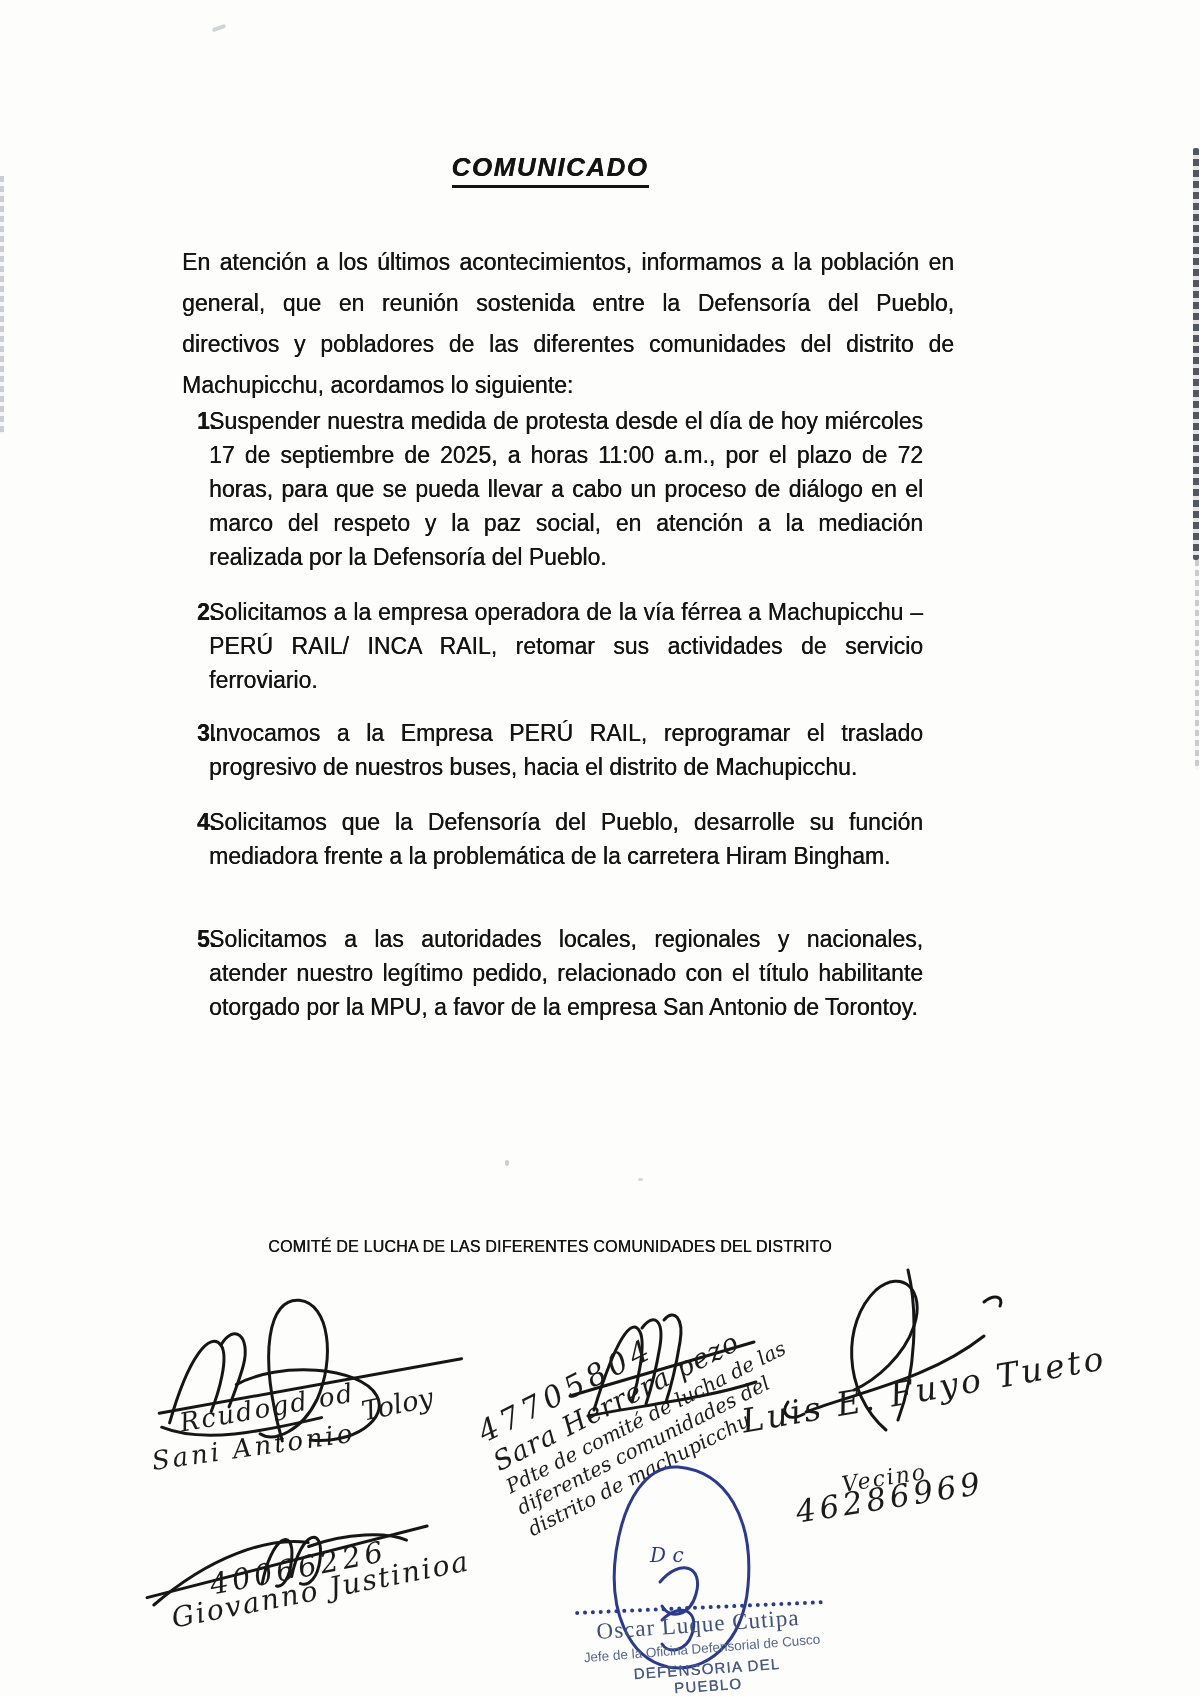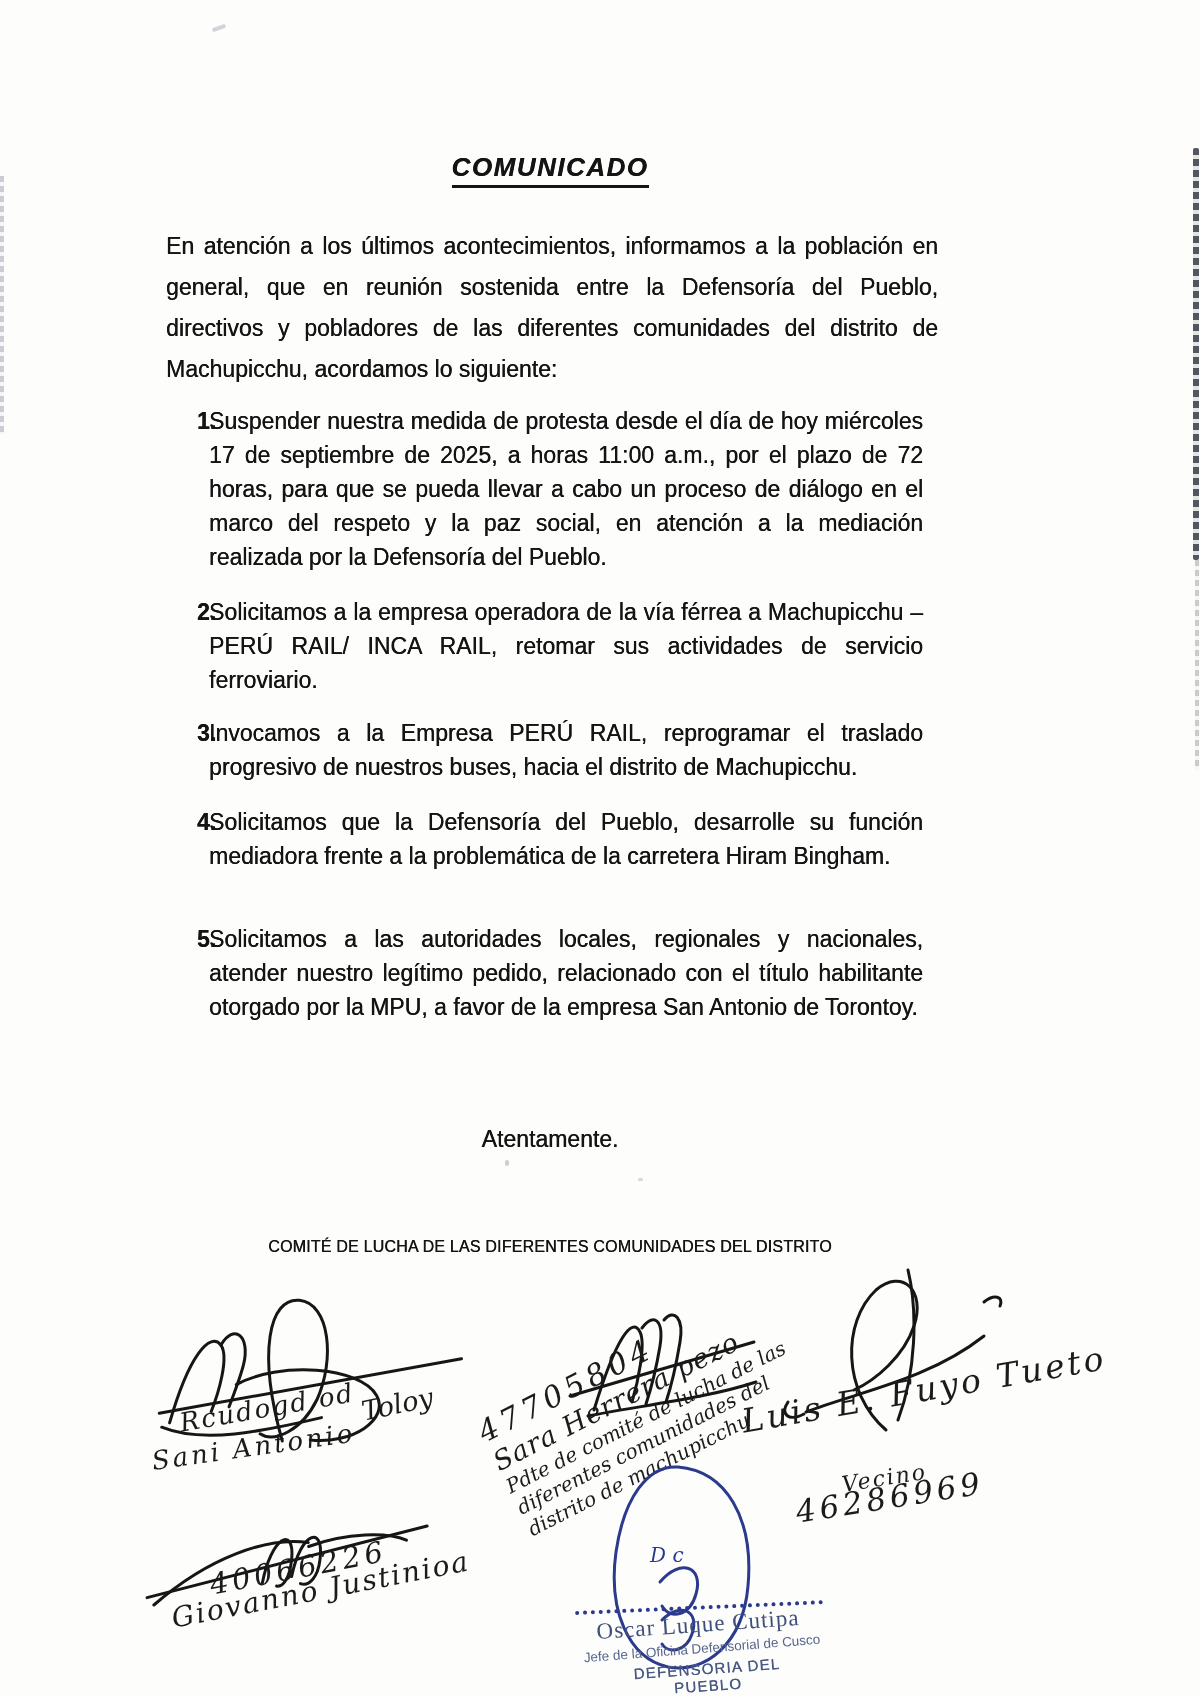--- a/index.html
+++ b/index.html
@@ -9,21 +9,21 @@
   }
   .abs{position:absolute;}
   .doc-text{text-shadow:0.35px 0 0 currentColor;}
   .title-wrap{top:152px;left:170px;width:760px;text-align:center;}
   .title-text{
     display:inline-block;font-size:26px;font-weight:700;letter-spacing:1.5px;
     border-bottom:3px solid #141414;padding-bottom:2px;font-style:italic;
   }
   .intro{
     top:226px;left:166px;width:772px;font-size:23px;line-height:41px;
-    text-align:justify;text-align-last:left;margin:0;
+    text-align:justify;text-align-last:left;margin:16px;
   }
   .item{left:170px;width:753px;font-size:23px;line-height:34px;}
   .item .num{position:absolute;left:27px;top:0;font-weight:700;}
   .item .itxt{display:block;margin-left:39px;text-align:justify;text-align-last:left;}
   .closing{top:1126px;left:170px;width:760px;text-align:center;font-size:23px;}
   .committee{
     top:1233px;left:170px;width:760px;text-align:center;
     font-size:16px;font-weight:400;line-height:27px;letter-spacing:0.2px;
   }
   .hw{
@@ -85,21 +85,20 @@
   </div>
   <div class="abs item" style="top:805px;">
     <span class="num doc-text">4.</span>
     <span class="itxt doc-text">Solicitamos que la Defensoría del Pueblo, desarrolle su función mediadora frente a la problemática de la carretera Hiram Bingham.</span>
   </div>
   <div class="abs item" style="top:922px;">
     <span class="num doc-text">5.</span>
     <span class="itxt doc-text">Solicitamos a las autoridades locales, regionales y nacionales, atender nuestro legítimo pedido, relacionado con el título habilitante otorgado por la MPU, a favor de la empresa San Antonio de Torontoy.</span>
   </div>
 
-  <div class="abs closing doc-text">Atentamente.</div>
 
   <div class="abs committee">
     <div class="doc-text">COMITÉ DE LUCHA DE LAS DIFERENTES COMUNIDADES DEL DISTRITO</div>
   </div>
 
   <svg class="sig-svg" style="left:140px;top:1290px;transform:rotate(-2deg);" width="340" height="170" viewBox="0 0 340 170">
     <path d="M28,128 C50,60 72,38 82,52 C90,64 78,100 70,118"></path>
     <path d="M82,52 C96,30 112,44 104,72 C100,86 92,104 88,114"></path>
     <path d="M140,150 C118,60 132,6 162,10 C192,14 196,70 176,110 C160,140 132,152 118,142"></path>
     <path d="M96,92 C140,70 220,78 236,108 C248,132 210,156 168,150"></path>

